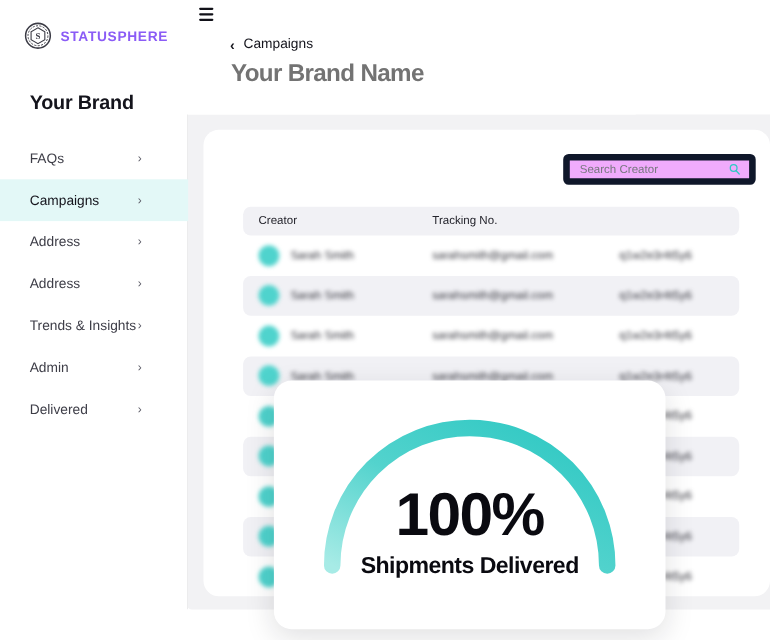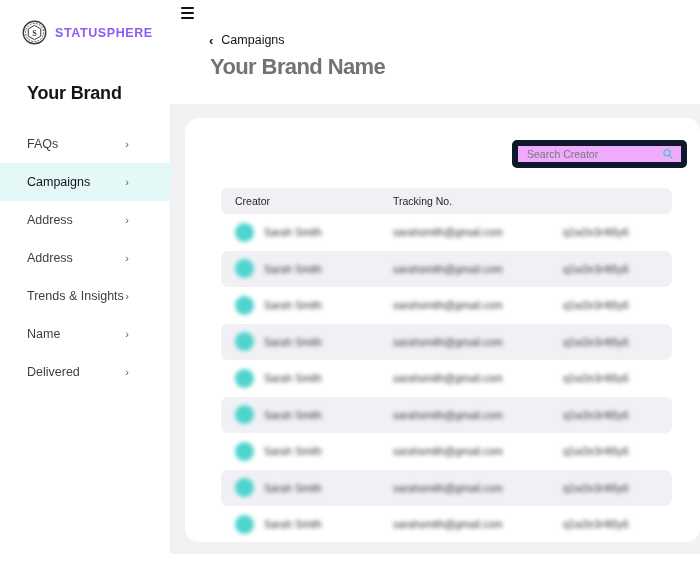--- a/index.html
+++ b/index.html
@@ -311,21 +311,21 @@
         <span class="nav-label">Address</span>
         <span class="chev">›</span>
       </div>
 
       <div class="nav-item">
         <span class="nav-label">Trends &amp; Insights</span>
         <span class="chev">›</span>
       </div>
 
       <div class="nav-item">
-        <span class="nav-label">Name</span>
+        <span class="nav-label">Admin</span>
         <span class="chev">›</span>
       </div>
 
       <div class="nav-item">
         <span class="nav-label">Delivered</span>
         <span class="chev">›</span>
       </div>
 
     </nav>
   </aside>
@@ -441,14 +441,28 @@
             <span class="avatar blurred"></span>
             <span class="blurred">Sarah Smith</span>
           </div>
         <div class="c-email blurred">sarahsmith@gmail.com</div>
         <div class="c-track blurred">q1w2e3r4t5y6</div>
       </div>
 
     </div>
   </section>
 
+  <div class="gauge-card">
+    <svg class="gauge-svg" viewBox="0 0 290 160">
+      <defs>
+        <linearGradient id="arcGrad" x1="0" y1="1" x2="1" y2="0">
+          <stop offset="0%" stop-color="#a7ebe6"></stop>
+          <stop offset="45%" stop-color="#53d3cd"></stop>
+          <stop offset="100%" stop-color="#2bc7c2"></stop>
+        </linearGradient>
+      </defs>
+      <path d="M 20 148 A 125 125 0 0 1 270 148" fill="none" stroke="url(#arcGrad)" stroke-width="15" stroke-linecap="round"></path>
+    </svg>
+    <div class="gauge-value">100%</div>
+    <div class="gauge-label">Shipments Delivered</div>
+  </div>
 
 </div>
 
 </body></html>

